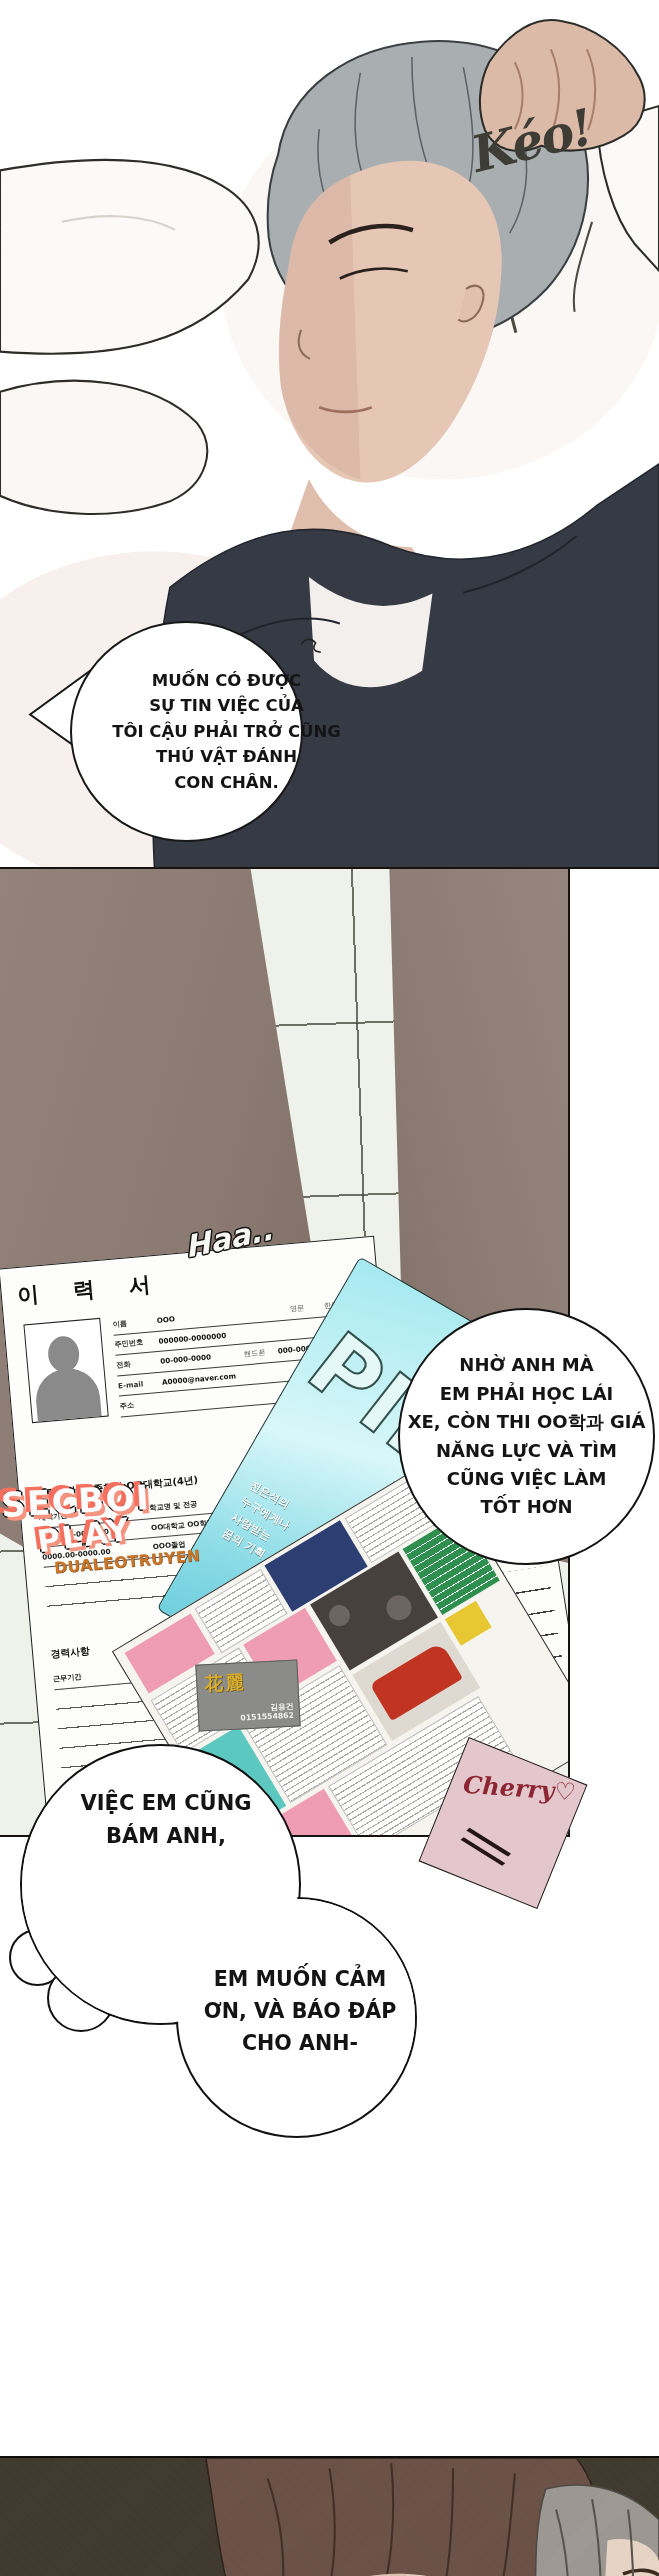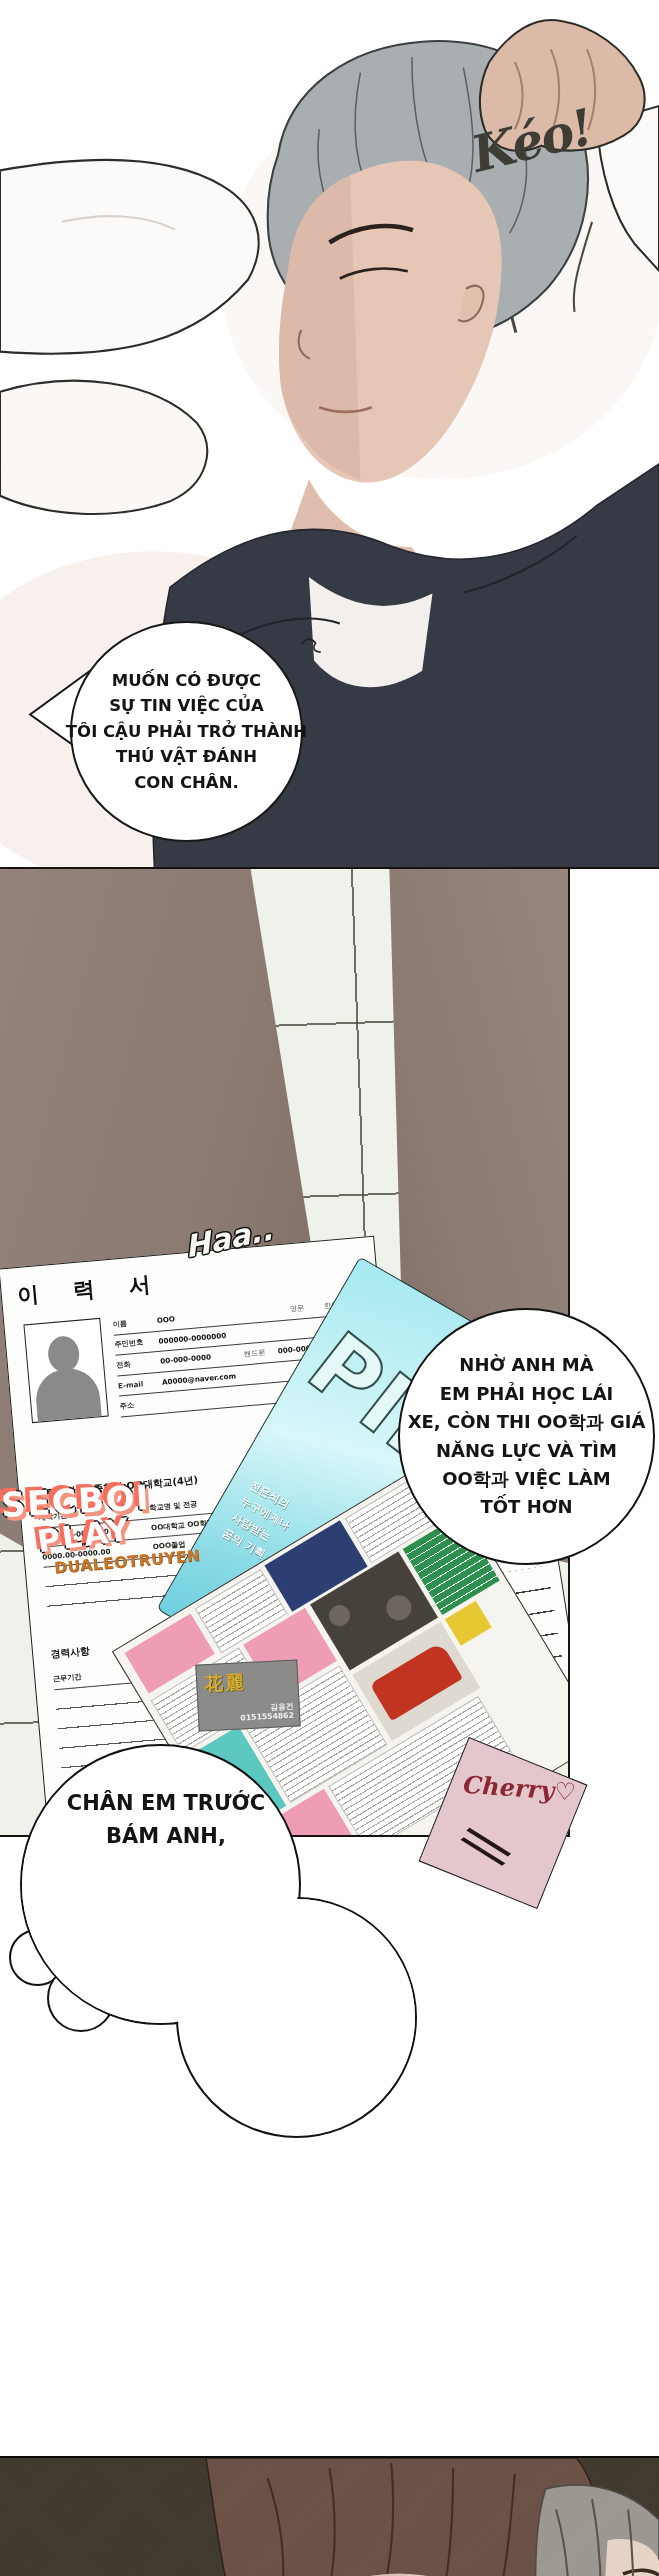--- a/index.html
+++ b/index.html
@@ -17,21 +17,21 @@
   .outline{color:#f7f7f3;
     text-shadow:1.5px 0 #151513,-1.5px 0 #151513,0 1.5px #151513,0 -1.5px #151513,
                 1px 1px #151513,-1px -1px #151513,1px -1px #151513,-1px 1px #151513;}
 
   
   .panel1{left:0;top:0;width:659px;height:869px;background:#fff;border-bottom:2.1px solid #15120f;overflow:hidden;}
   .sfx-keo{left:471px;top:111px;transform:rotate(-14deg);
     font-family:"DejaVu Serif",serif;font-style:italic;font-weight:bold;font-size:50px;color:#3d3d35;letter-spacing:-2.1px;}
   .bubble-trust{left:70px;top:621px;width:233px;height:221px;background:#fff;
     border:2.1px solid #181818;border-radius:50%;z-index:4;}
-  .bubble-trust .btxt{width:100%;height:100%;font-size:16.5px;line-height:1.55;}
+  .bubble-trust .btxt{width:100%;height:100%;font-size:16.5px;line-height:1.55;margin-left:40px;}
   .tail1{left:25px;top:665px;z-index:3;}
 
   
   .panel2{left:0;top:869px;width:570px;height:968px;overflow:hidden;
     border-right:2.6px solid #15120f;border-bottom:2.1px solid #15120f;background:#eff2ea;}
   .tiles{left:-41px;top:-31px;width:680px;height:1046px;transform:rotate(-2deg);
     background-color:#eff2ea;
     background-image:
       repeating-linear-gradient(90deg, transparent 0 135px, rgba(66,66,55,.75) 135px 137px),
       repeating-linear-gradient(0deg, transparent 0 170px, rgba(66,66,55,.75) 170px 172px);}
@@ -192,21 +192,21 @@
     <div class="abs sfx-keo">Kéo!</div>
   </div>
 
   <svg class="abs tail1" width="67" height="98" viewBox="0 0 130 190">
     <path d="M125,12 L10,96 L125,178 Z" fill="#ffffff" stroke="#181818" stroke-width="4"></path>
   </svg>
   <div class="abs bubble-trust">
     <div class="btxt">
       <span>MUỐN CÓ ĐƯỢC</span>
       <span>SỰ TIN VIỆC CỦA</span>
-      <span>TÔI CẬU PHẢI TRỞ THÀNH</span>
+      <span>TÔI CẬU PHẢI TRỞ CŨNG</span>
       <span>THÚ VẬT ĐÁNH</span>
       <span>CON CHÂN.</span>
     </div>
   </div>
 
   <div class="abs panel2">
     <div class="abs tiles"></div>
     <div class="abs leg-left"></div>
     <div class="abs leg-right"></div>
 
@@ -324,43 +324,48 @@
     <div class="abs wm wm3" style="top:684px;">DUALEOTRUYEN</div>
 
   </div>
 
   <div class="abs bubble-thanks">
     <div class="btxt">
       <span>NHỜ ANH MÀ</span>
       <span>EM PHẢI HỌC LÁI</span>
       <span>XE, CÒN THI OO학과 GIÁ</span>
       <span>NĂNG LỰC VÀ TÌM</span>
-      <span>OO학과 VIỆC LÀM</span>
+      <span>CŨNG VIỆC LÀM</span>
       <span>TỐT HƠN</span>
     </div>
   </div>
 
   <div class="abs pinkcard">
     <div class="scr">Cherry♡</div>
     <div class="eq">
         <i></i>
         <i></i>
       </div>
   </div>
 
   <div class="abs cluster">
     <div class="cc b" style="left:9.3px;top:198px;width:57px;height:57px;"></div>
     <div class="cc b" style="left:47px;top:233px;width:68px;height:68px;"></div>
     <div class="cc b" style="left:19.6px;top:13px;width:281px;height:281px;"></div>
     <div class="cc b" style="left:176px;top:166px;width:241px;height:241px;"></div>
     <div class="cc fill" style="left:22px;top:15.5px;width:276px;height:276px;"></div>
     <div class="cc fill" style="left:179px;top:168px;width:236px;height:236px;"></div>
     <div class="btxt txt-leg">
-      <span>CHÂN EM TRƯỚC</span>
+      <span>VIỆC EM CŨNG</span>
       <span>BÁM ANH,</span>
+    </div>
+    <div class="btxt txt-repay">
+      <span>EM MUỐN CẢM</span>
+      <span>ƠN, VÀ BÁO ĐÁP</span>
+      <span>CHO ANH-</span>
     </div>
   </div>
 
   <div class="abs panel3">
     <svg width="659" height="483" viewBox="0 0 1280 938">
       <ellipse cx="1010" cy="260" rx="190" ry="255" fill="#f2ead9" opacity="0.85"></ellipse>
       <ellipse cx="1225" cy="520" rx="120" ry="185" fill="#ede2cf" opacity="0.6"></ellipse>
 
       <path d="M400,0 L1120,0 C1180,80 1170,180 1130,260 C1170,380 1140,520 1060,610 C990,690 890,740 800,750 C690,760 590,710 530,620 C470,530 450,430 470,340 C430,240 420,120 400,0 Z" fill="#6b5146" stroke="#2f211b" stroke-width="3"></path>
       <path d="M520,40 C560,160 560,280 522,380" stroke="#402e26" stroke-width="4" fill="none"></path>

